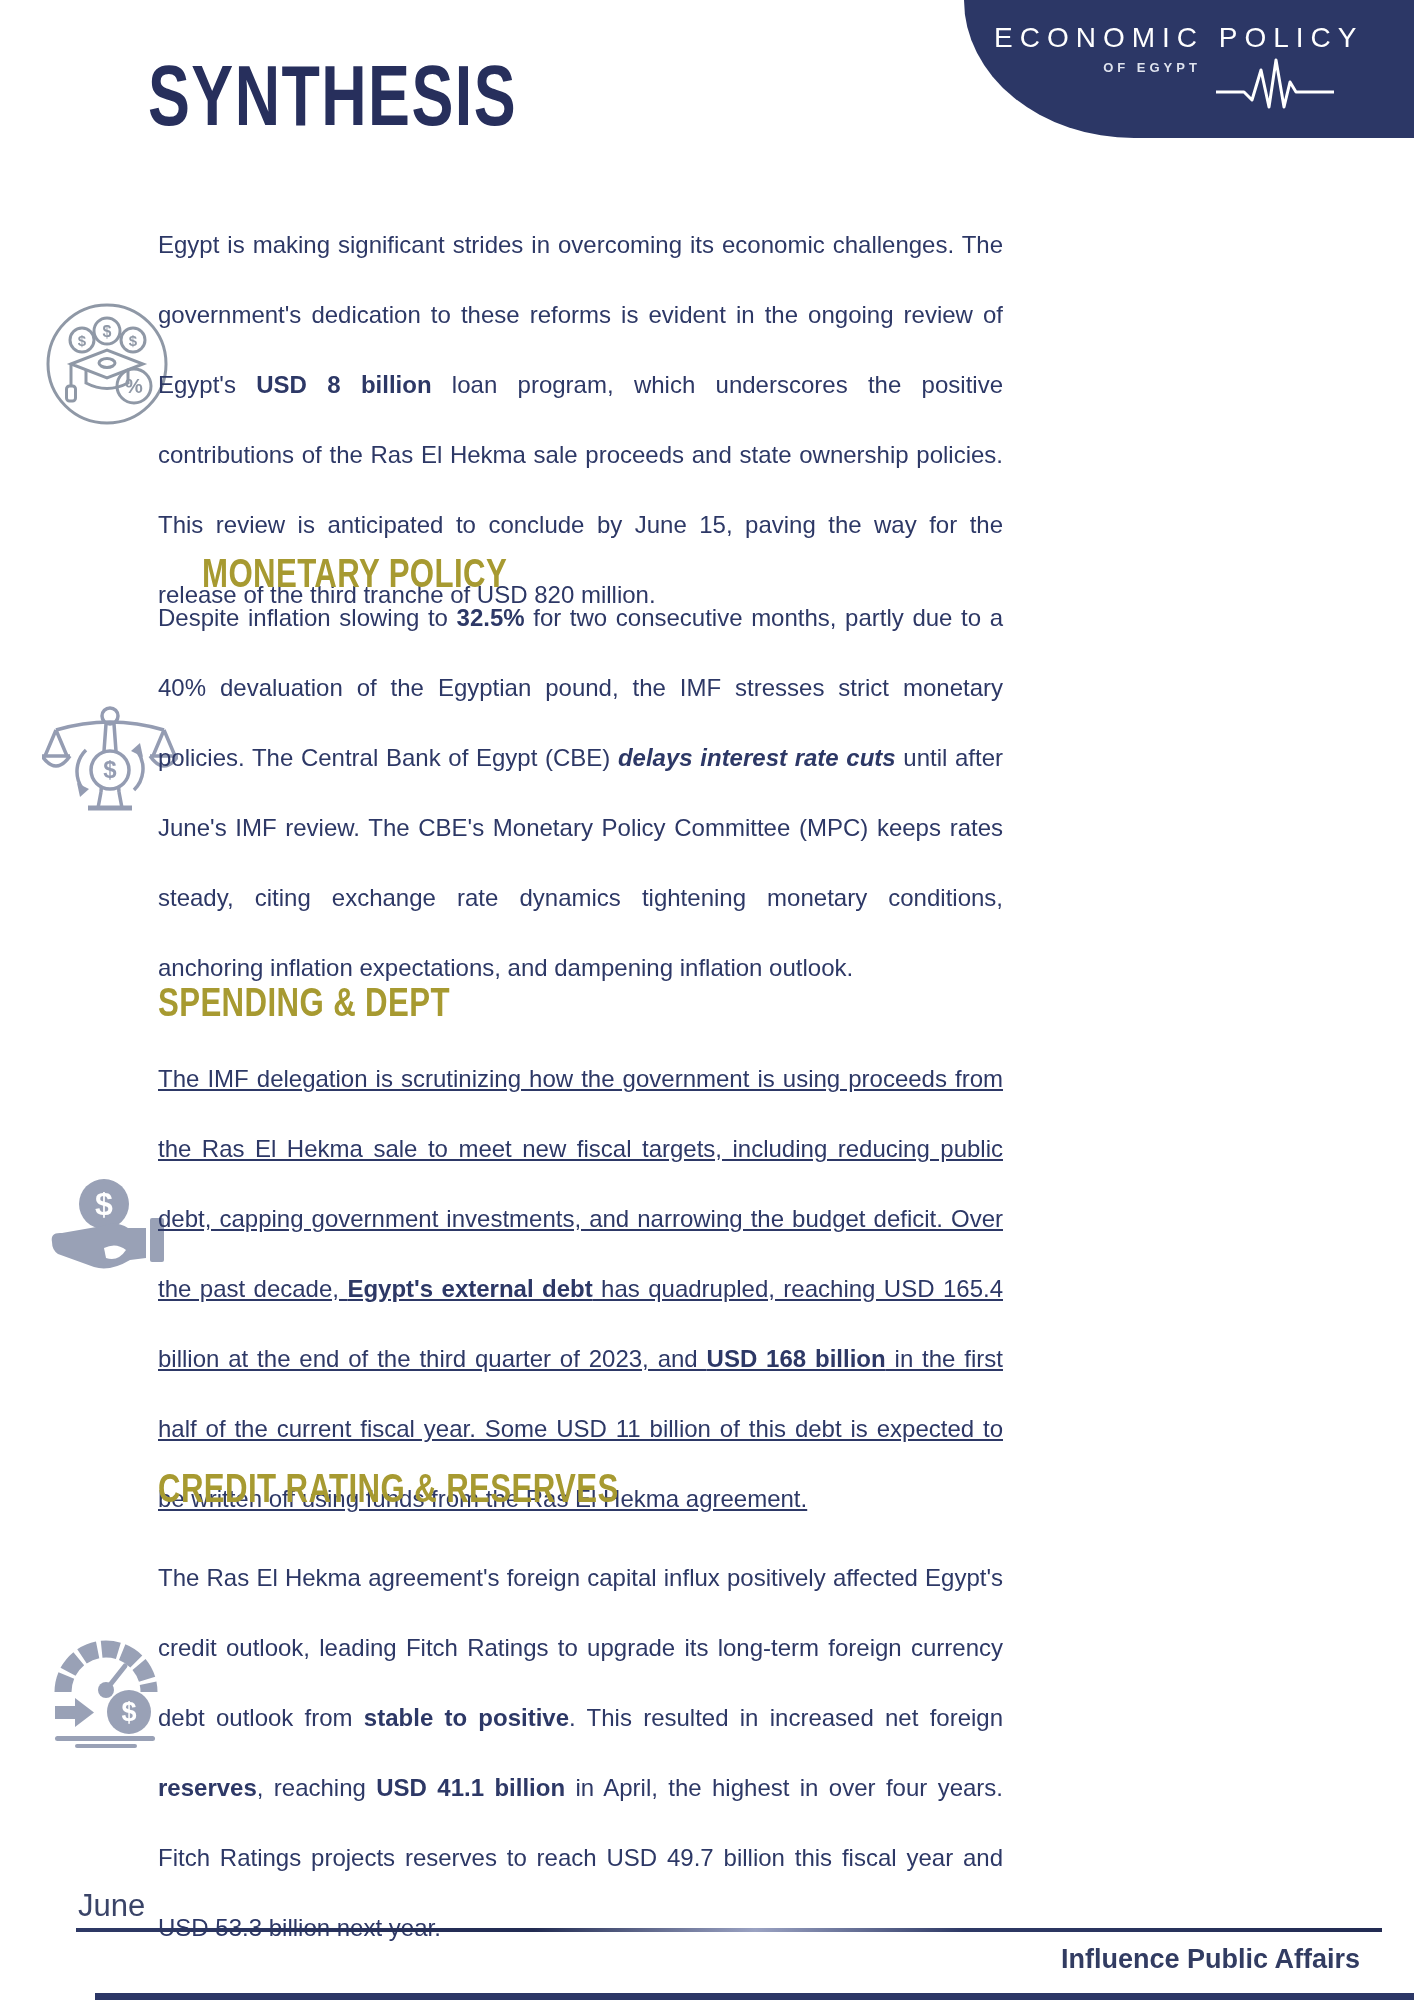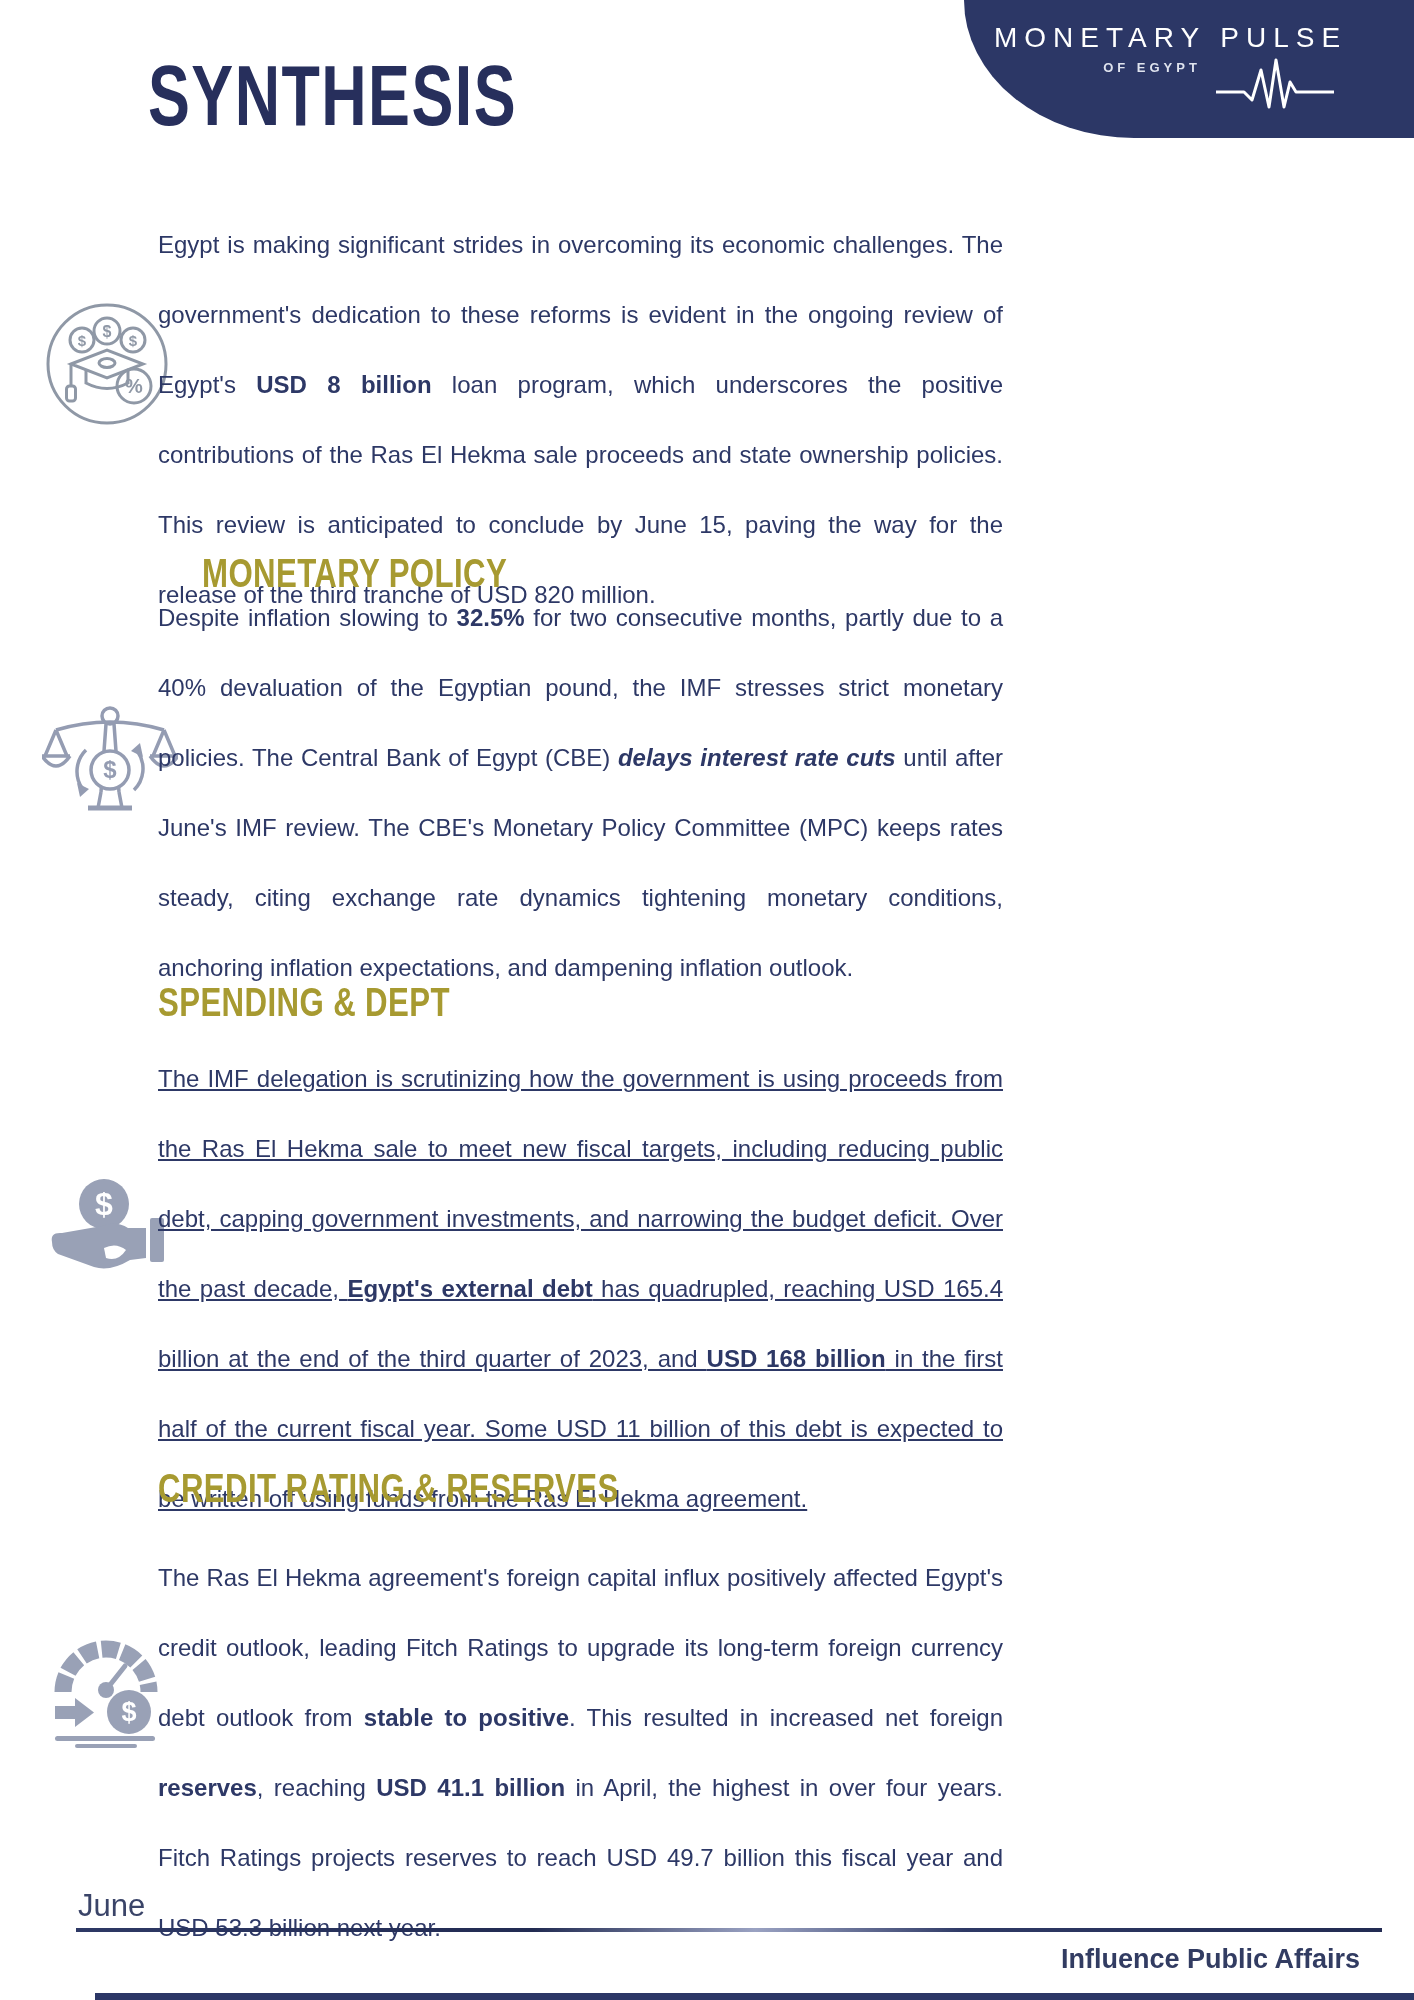--- a/index.html
+++ b/index.html
@@ -91,21 +91,21 @@
     position:absolute;left:95px;right:0;bottom:0;height:7px;
     background:var(--badge-navy);
   }
 </style>
 </head>
 <body>
 
 <div class="page">
 
   <div class="badge">
-    <div class="badge-line1">MONETARY PULSE</div>
+    <div class="badge-line1">ECONOMIC POLICY</div>
     <div class="badge-line2">OF EGYPT</div>
     <svg class="pulse-svg" viewBox="0 0 118 62">
       <polyline points="0,40 28,40 36,48 45,18 53,55 60,8 68,55 74,30 80,40 118,40" fill="none" stroke="#ffffff" stroke-width="3" stroke-linejoin="round" stroke-linecap="round"></polyline>
     </svg>
   </div>
 
   <h1 class="title">SYNTHESIS</h1>
 
   <svg id="icon-education" class="side-icon" viewBox="0 0 126 128" fill="none" stroke="#8f98a6" stroke-width="3">
     <circle cx="63" cy="64" r="59"></circle>

